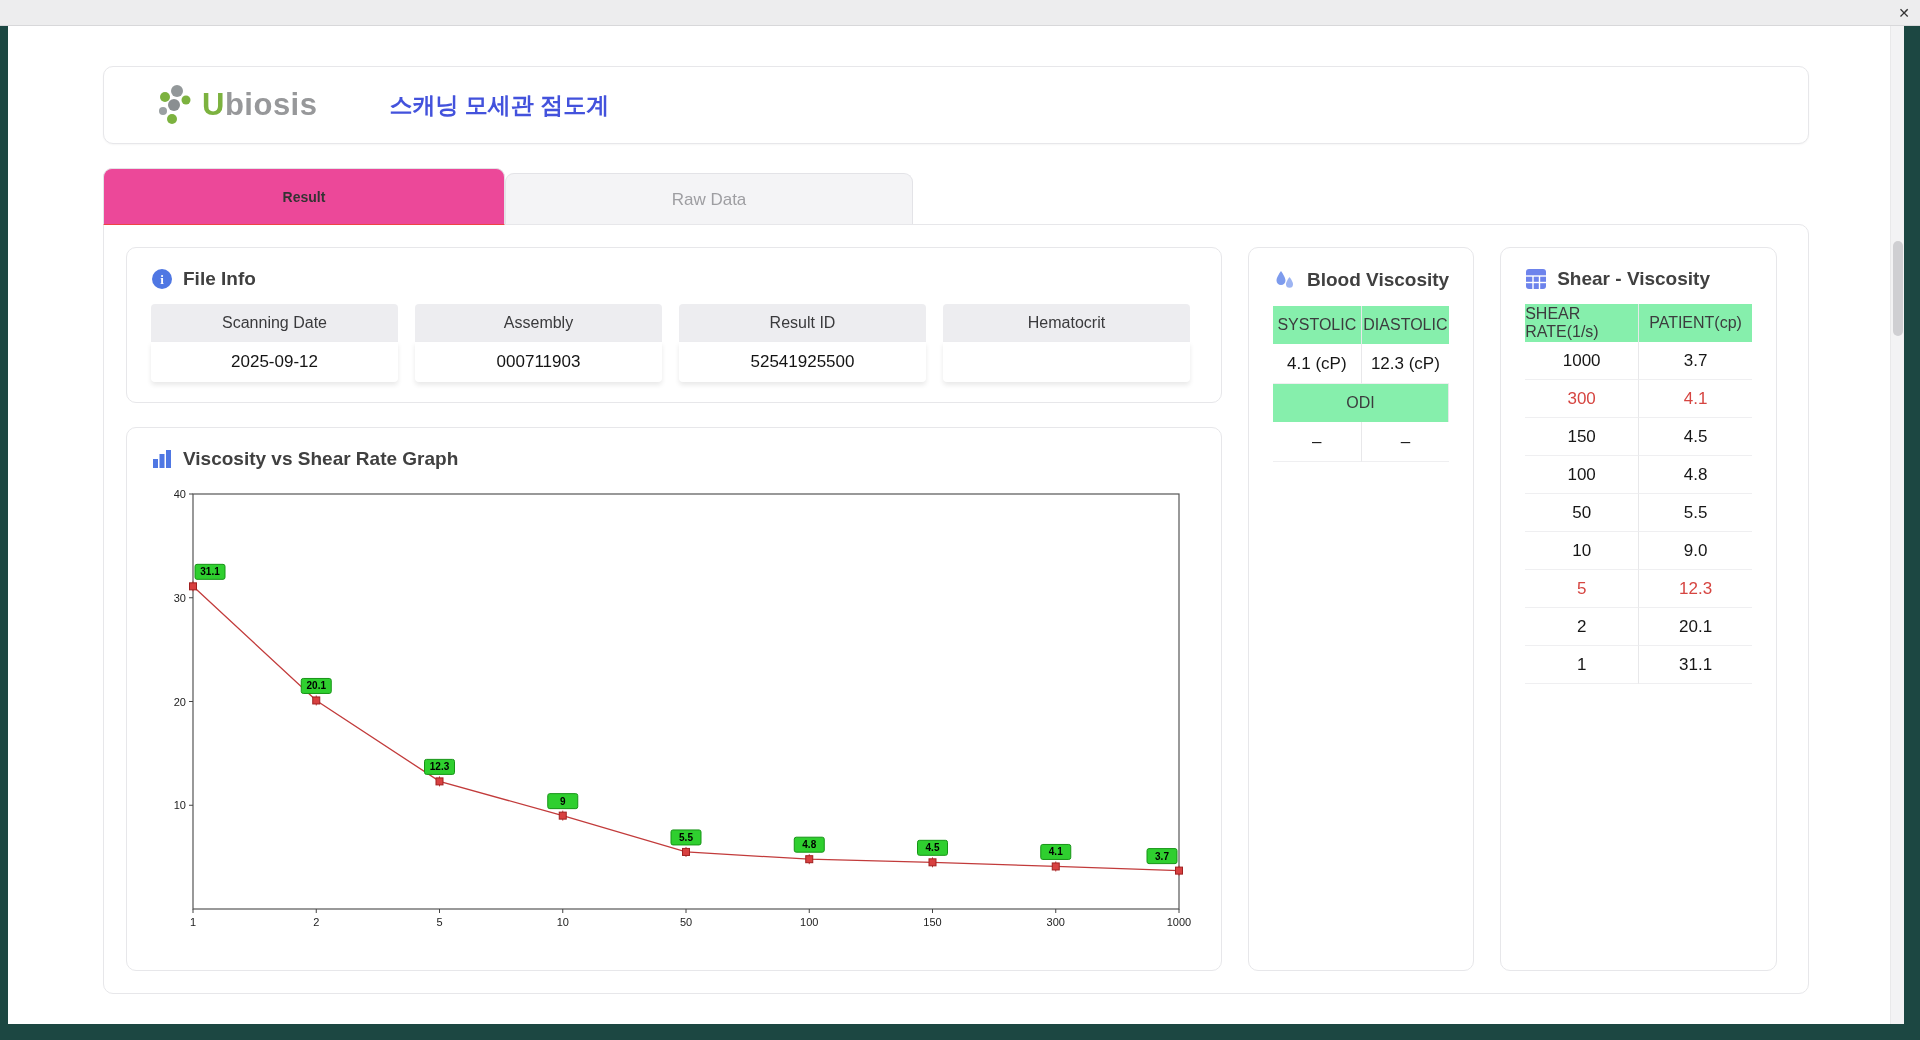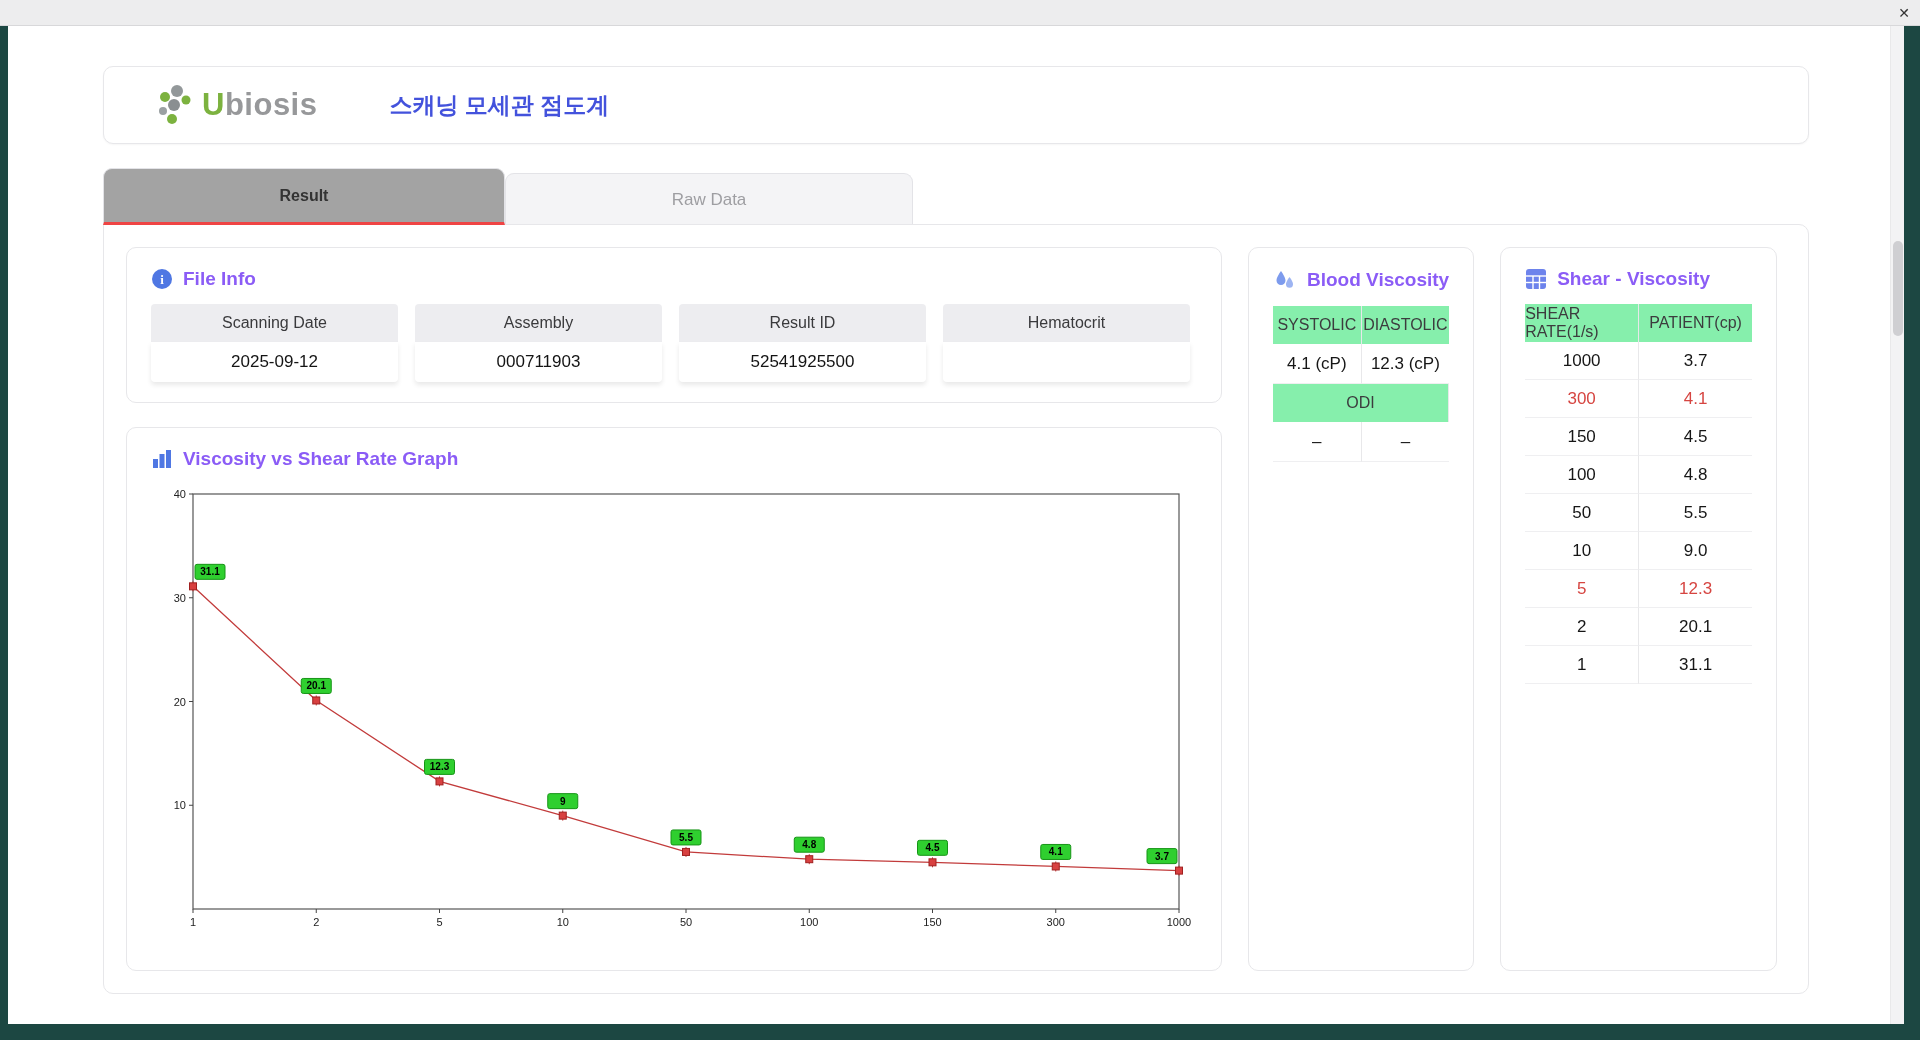--- a/index.html
+++ b/index.html
@@ -12,30 +12,30 @@
   .container{width:1706px;margin:0 auto;padding-top:40px}
 
   .header-card{height:78px;background:#fff;border:1px solid #e7e7ea;border-radius:10px;display:flex;align-items:center;padding-left:52px;gap:72px;box-shadow:0 1px 2px rgba(0,0,0,.04)}
   .logo{display:flex;align-items:center;gap:8px}
   .logo-text{font-size:31px;font-weight:700;color:#97989a;letter-spacing:.5px}
   .logo-text .u{color:#7cb23f}
   .app-title{font-size:23px;font-weight:700;color:#4352dc}
 
   .tabs{display:flex;margin-top:24px;position:relative;align-items:flex-end}
   .tab{display:flex;align-items:center;justify-content:center;border:1px solid #e3e3e7;border-radius:9px 9px 0 0;cursor:pointer;position:relative}
-  .tab.active{width:402px;height:57px;background:#a3a3a3;font-size:16px;font-weight:700;color:#333;z-index:3;border-bottom:3px solid #ef4444}
+  .tab.active{width:402px;height:57px;background:#ec4899;font-size:14px;font-weight:700;color:#333;z-index:3;border-bottom:1px solid #ef4444}
   .tab.inactive{width:408px;height:52px;background:#f4f4f6;font-size:17px;color:#9e9ea2;font-weight:500;border-bottom:none;z-index:0}
 
   .content-card{background:#fff;border:1px solid #e7e7ea;border-radius:0 10px 10px 10px;margin-top:-1px;padding:22px;display:flex;gap:26px;height:770px;position:relative;z-index:1}
   .left-col{width:1096px;display:flex;flex-direction:column;gap:24px}
   .right-col{flex:1;display:flex;flex-direction:row;gap:26px}
 
   .card{border:1px solid #e7e7ea;border-radius:10px;background:#fff;padding:20px 24px}
   .card-header{display:flex;align-items:center;gap:10px;margin-bottom:14px}
-  .card-title{font-size:19px;font-weight:700;color:#8b5cf6}
+  .card-title{font-size:19px;font-weight:700;color:#404040}
   .icon-wrap{display:inline-flex;align-items:center;justify-content:center}
 
   .fields-row{display:flex;gap:17px}
   .field{width:247px}
   .field-label{height:38px;background:#ededf0;display:flex;align-items:center;justify-content:center;font-size:16px;color:#3a3a3c;border-radius:4px 4px 0 0}
   .field-value{height:40px;display:flex;align-items:center;justify-content:center;font-size:17px;color:#141414;background:#fff;box-shadow:0 3px 5px rgba(0,0,0,.09);border-radius:0 0 4px 4px}
 
   .graph-card{flex:1}
   .chart-box{margin-top:2px}
 

